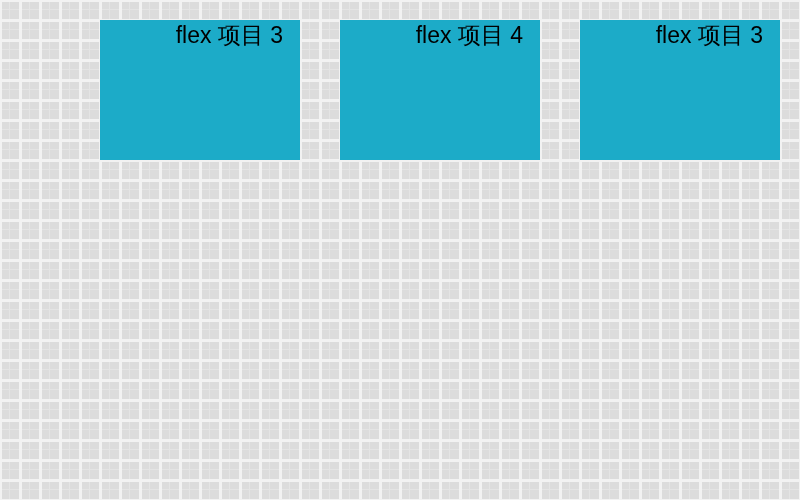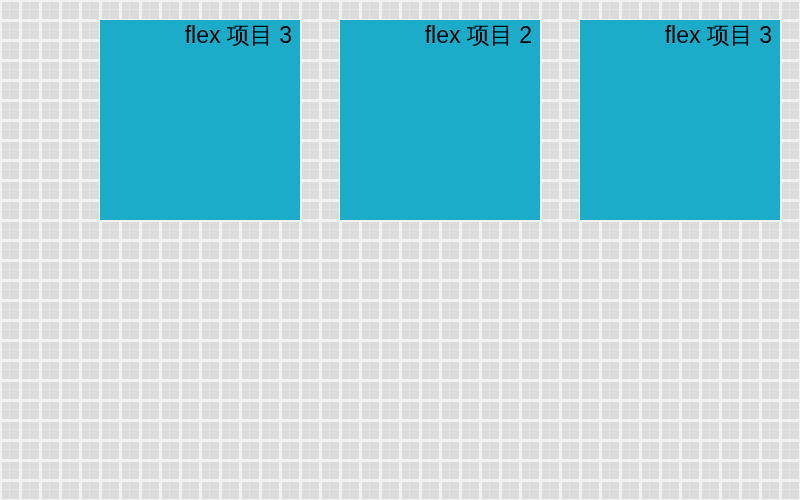--- a/index.html
+++ b/index.html
@@ -48,27 +48,27 @@
     height: 200px;
     display: flex;
     flex-direction: row-reverse;
     justify-content: flex-start;
     align-items: stretch;
     gap: 40px;
   }
 
   .flex-item {
     width: 200px;
-    height: 200px;
+    height: 140px;
     flex: 0 0 200px;
     box-sizing: border-box;
     background-color: #1cabc8;
     display: block;
     text-align: right;
-    padding: 0 8px 0 0;
+    padding: 0 17px 0 0;
     color: #000000;
     font-size: 23px;
     line-height: 30px;
     white-space: nowrap;
   }
 
   .item-label {
     display: inline;
   }
 </style>
@@ -77,21 +77,21 @@
 
 <div id="flex-canvas">
 
   <div id="flex-container">
 
     <div class="flex-item">
       <span class="item-label">flex 项目 3</span>
     </div>
 
     <div class="flex-item">
-      <span class="item-label">flex 项目 2</span>
+      <span class="item-label">flex 项目 4</span>
     </div>
 
     <div class="flex-item">
       <span class="item-label">flex 项目 3</span>
     </div>
 
   </div>
 
 </div>
 

